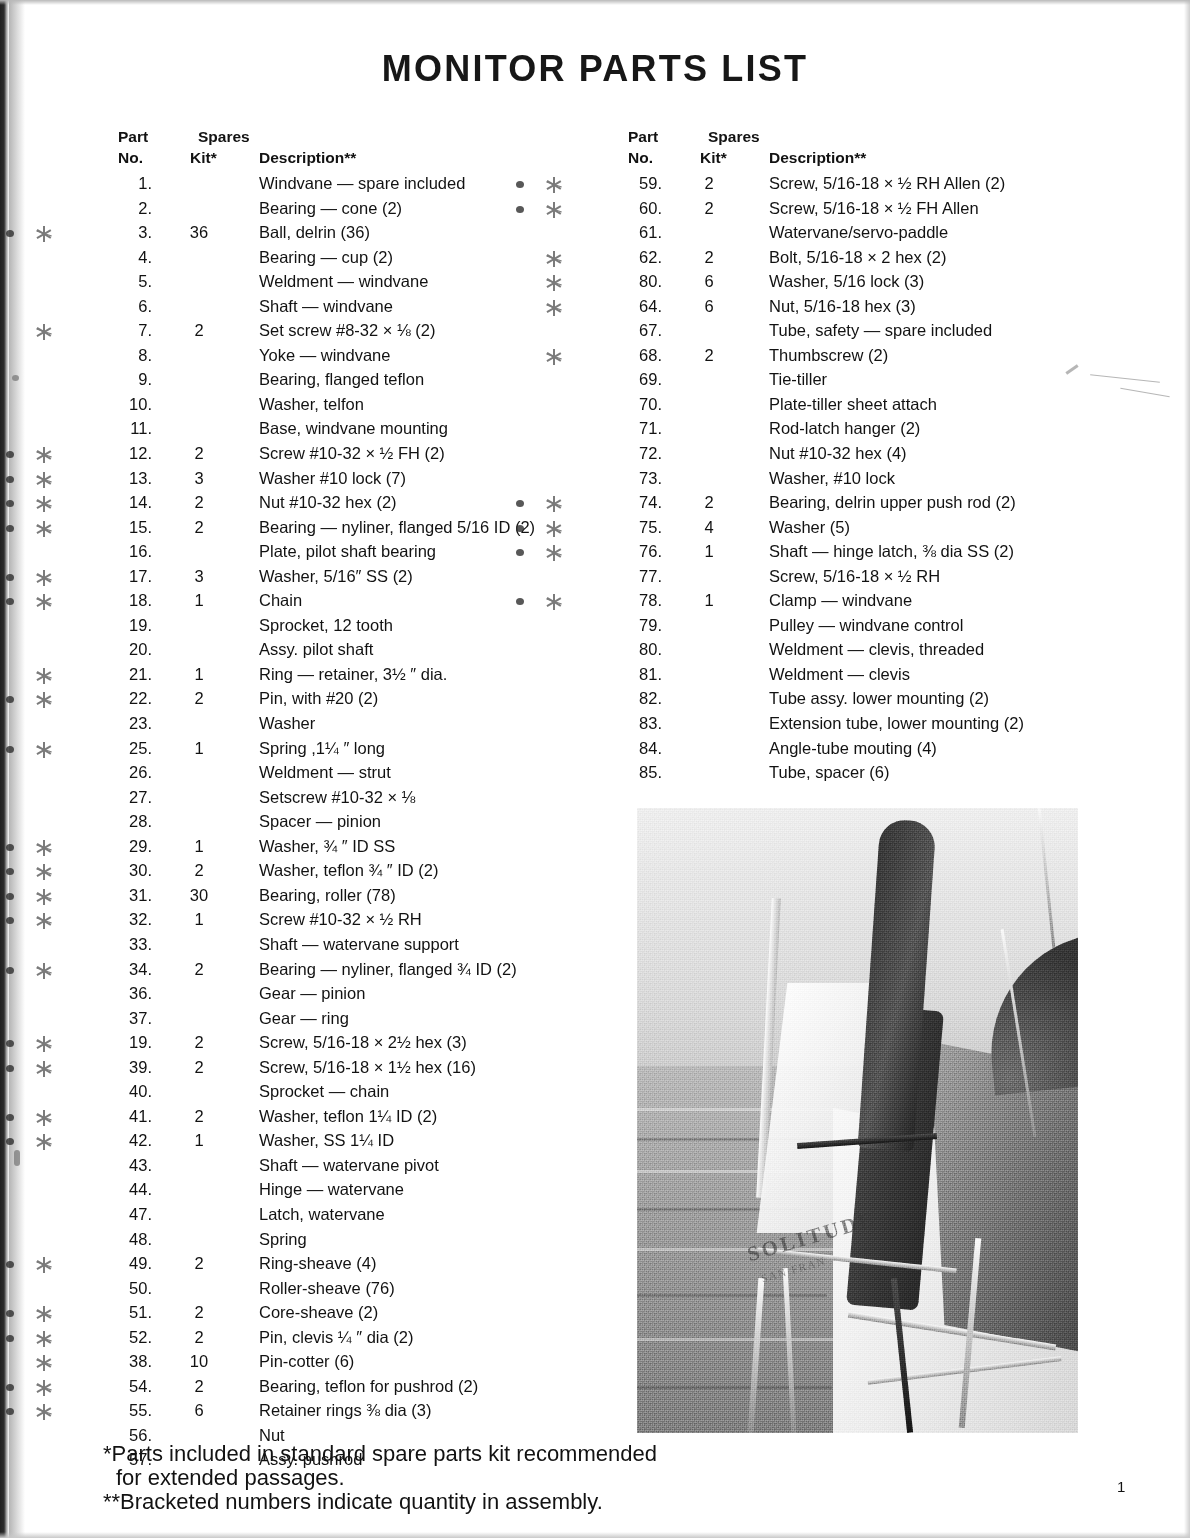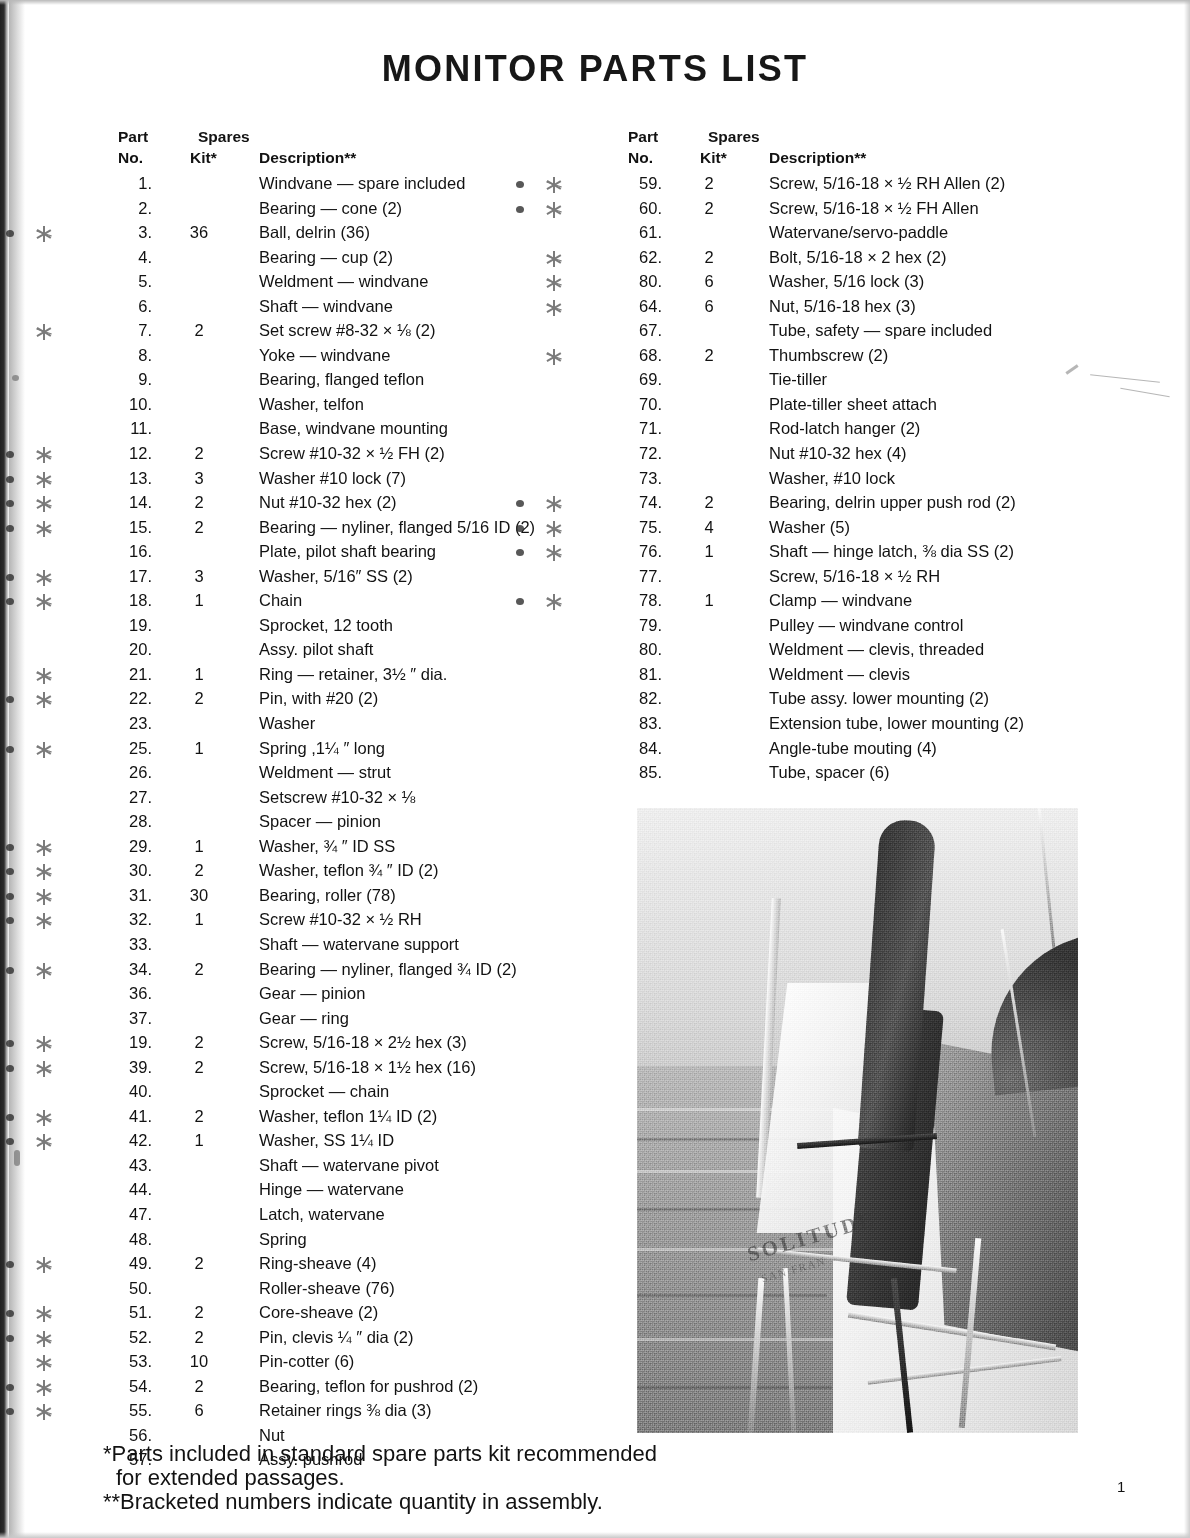--- a/index.html
+++ b/index.html
@@ -539,21 +539,21 @@
       </span>
       <span class="num">52.</span>
       <span class="kit">2</span>
       <span class="desc">Pin, clevis ¼ ″ dia (2)</span>
     </div>
     <div class="row">
       <span class="mk-star" style="left: -38px; top: 3px;">
         <i></i>
         <u></u>
       </span>
-      <span class="num">53.</span>
+      <span class="num">38.</span>
       <span class="kit">10</span>
       <span class="desc">Pin-cotter (6)</span>
     </div>
     <div class="row">
       <span class="mk-dot" style="left: -68px; top: 7px;"></span>
       <span class="mk-star" style="left: -38px; top: 3px;">
         <i></i>
         <u></u>
       </span>
       <span class="num">54.</span>

